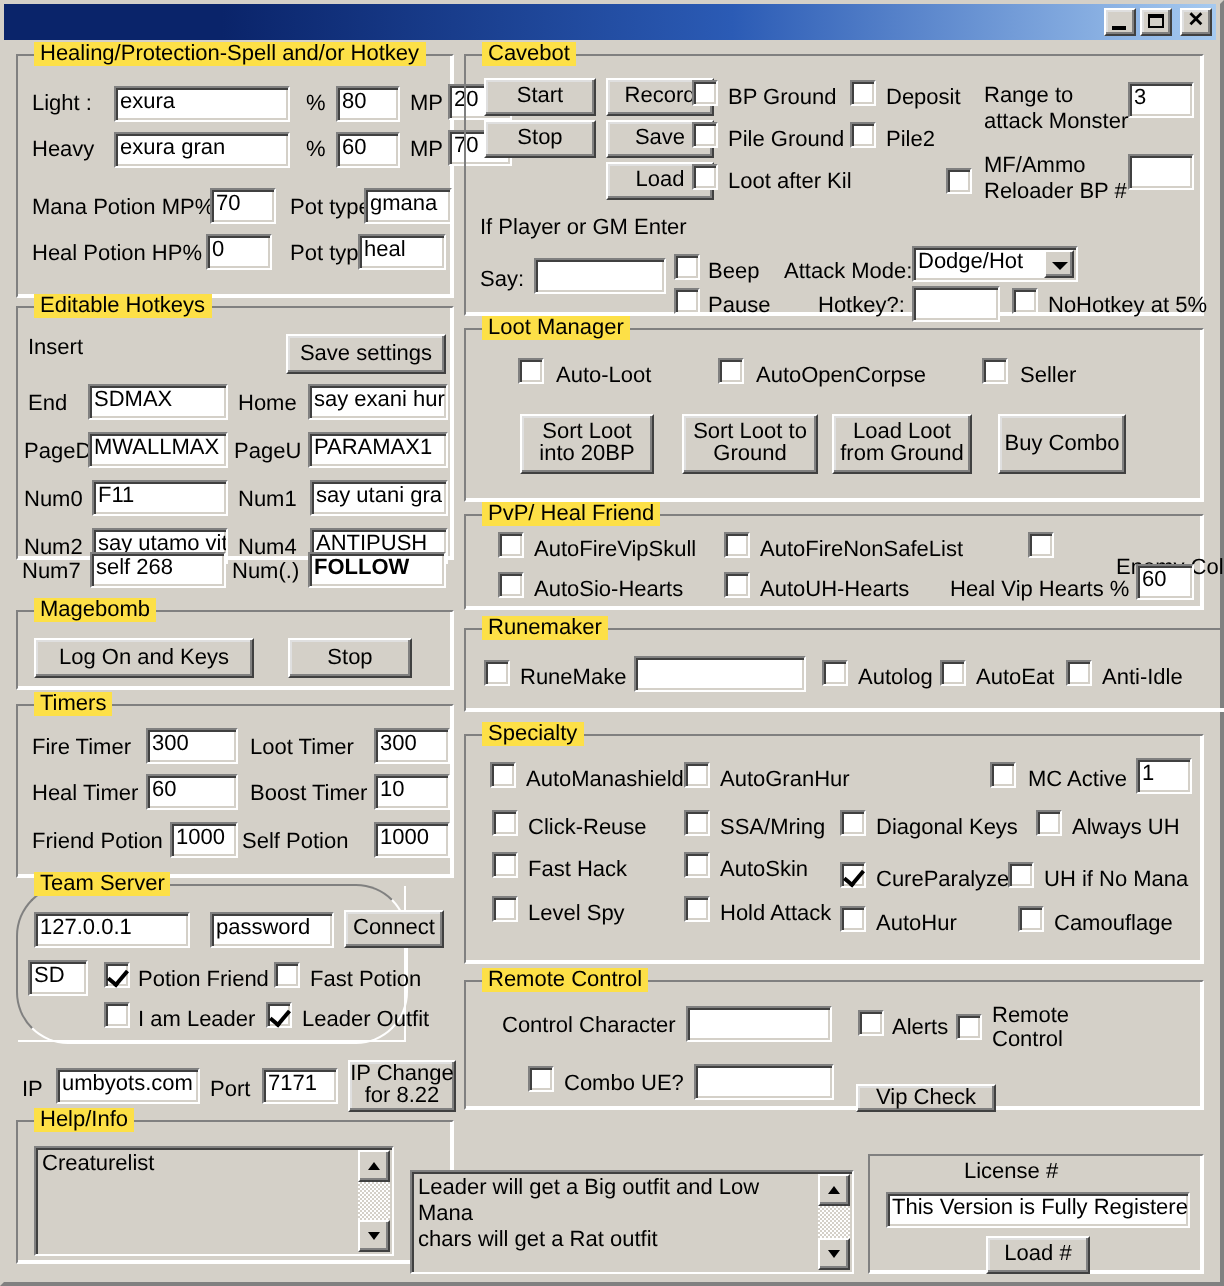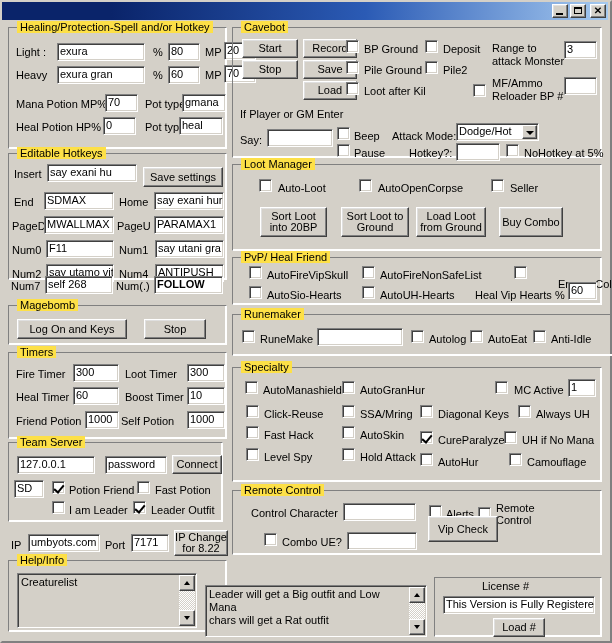--- a/index.html
+++ b/index.html
@@ -319,21 +319,20 @@
     </div>
 
     <div class="tf" style="position:absolute; left:222px; top:22px; width:32px; height:18px;">20</div>
     <div class="tf" style="position:absolute; left:222px; top:45px; width:32px; height:18px;">70</div>
 
     <div class="gb" style="left:6px; top:133px; width:219px; height:127px;">
       <div class="gb-inner"></div>
       <span class="gb-title">Editable Hotkeys</span>
 
       <span class="lbl" style="left:5px; top:14px;">Insert</span>
-      <div class="tf" style="left:38px; top:10px; width:90px; height:18px;">say exani hu</div>
       <div class="btn" style="left:134px; top:13px; width:80px; height:20px;">Save settings</div>
 
       <span class="lbl" style="left:5px; top:42px;">End</span>
       <div class="tf" style="left:35px; top:38px; width:70px; height:18px;">SDMAX</div>
       <span class="lbl" style="left:110px; top:42px;">Home</span>
       <div class="tf" style="left:145px; top:38px; width:70px; height:18px;">say exani hur</div>
 
       <span class="lbl" style="left:3px; top:66px;">PageD</span>
       <div class="tf" style="left:35px; top:62px; width:70px; height:18px;">MWALLMAX</div>
       <span class="lbl" style="left:108px; top:66px;">PageU</span>
@@ -375,21 +374,21 @@
       <div class="tf" style="left:64px; top:34px; width:46px; height:18px;">60</div>
       <span class="lbl" style="left:116px; top:38px;">Boost Timer</span>
       <div class="tf" style="left:178px; top:34px; width:38px; height:18px;">10</div>
 
       <span class="lbl" style="left:7px; top:62px;">Friend Potion</span>
       <div class="tf" style="left:76px; top:58px; width:34px; height:18px;">1000</div>
       <span class="lbl" style="left:112px; top:62px;">Self Potion</span>
       <div class="tf" style="left:178px; top:58px; width:38px; height:18px;">1000</div>
     </div>
 
-    <div class="gb" style="left:6px; top:422px; width:215px; height:80px;">
+    <div class="gb" style="left:6px; top:422px; width:196px; height:80px;border-radius:26px;">
       <div class="gb-inner"></div>
       <span class="gb-title">Team Server</span>
 
       <div class="tf" style="left:8px; top:13px; width:78px; height:18px;">127.0.0.1</div>
       <div class="tf" style="left:96px; top:13px; width:62px; height:18px;">password</div>
       <div class="btn" style="left:163px; top:12px; width:50px; height:19px;">Connect</div>
 
       <div class="tf" style="left:5px; top:37px; width:30px; height:18px;">SD</div>
       <div class="cb checked" style="left:43px; top:38px;"></div>
       <span class="lbl" style="left:60px; top:41px;">Potion Friend</span>
@@ -591,17 +590,17 @@
       <div class="tf" style="left:110px; top:12px; width:73px; height:18px;"></div>
       <div class="cb" style="left:196px; top:14px;"></div>
       <span class="lbl" style="left:213px; top:17px;">Alerts</span>
       <div class="cb" style="left:245px; top:16px;"></div>
       <span class="lbl" style="left:263px; top:11px; white-space:pre-line; line-height:12px;">Remote
 Control</span>
 
       <div class="cb" style="left:31px; top:42px;"></div>
       <span class="lbl" style="left:49px; top:45px;">Combo UE?</span>
       <div class="tf" style="left:114px; top:41px; width:70px; height:18px;"></div>
-      <div class="btn" style="left:195px; top:25px; width:70px; height:26px;">Vip Check</div>
+      <div class="btn" style="left:195px; top:51px; width:70px; height:14px;">Vip Check</div>
     </div>
 
   </div>
 </div>
 
 </body></html>

